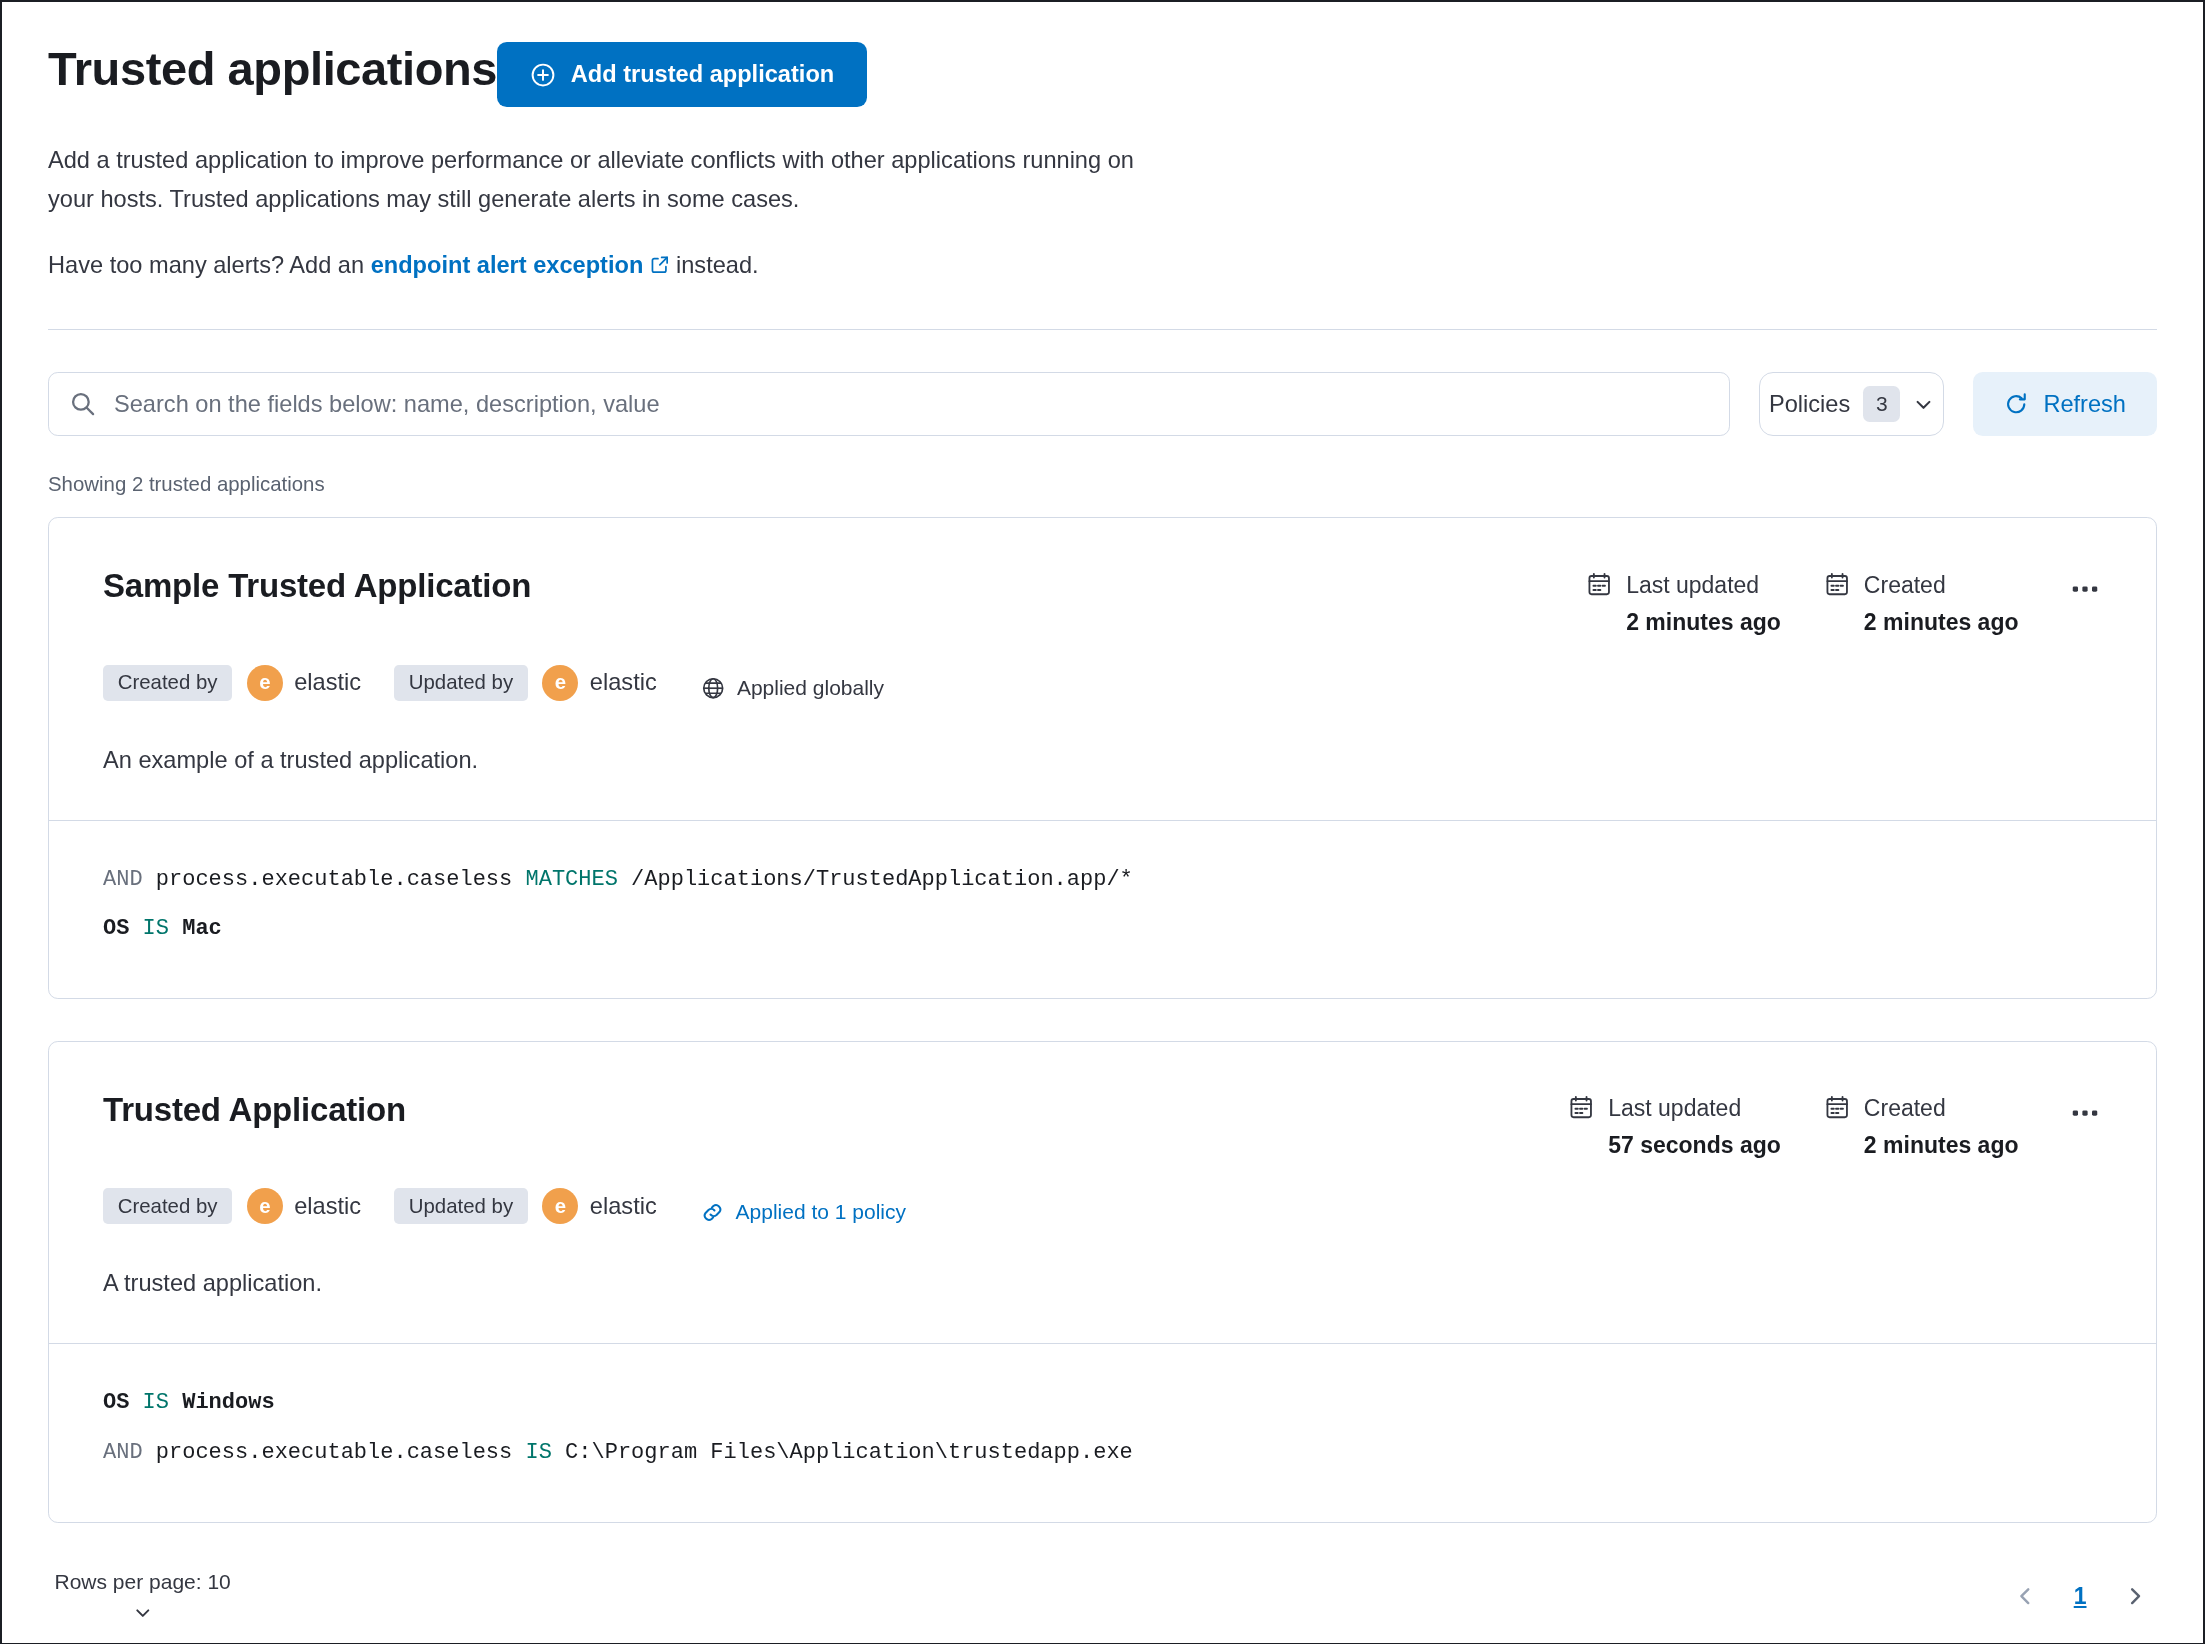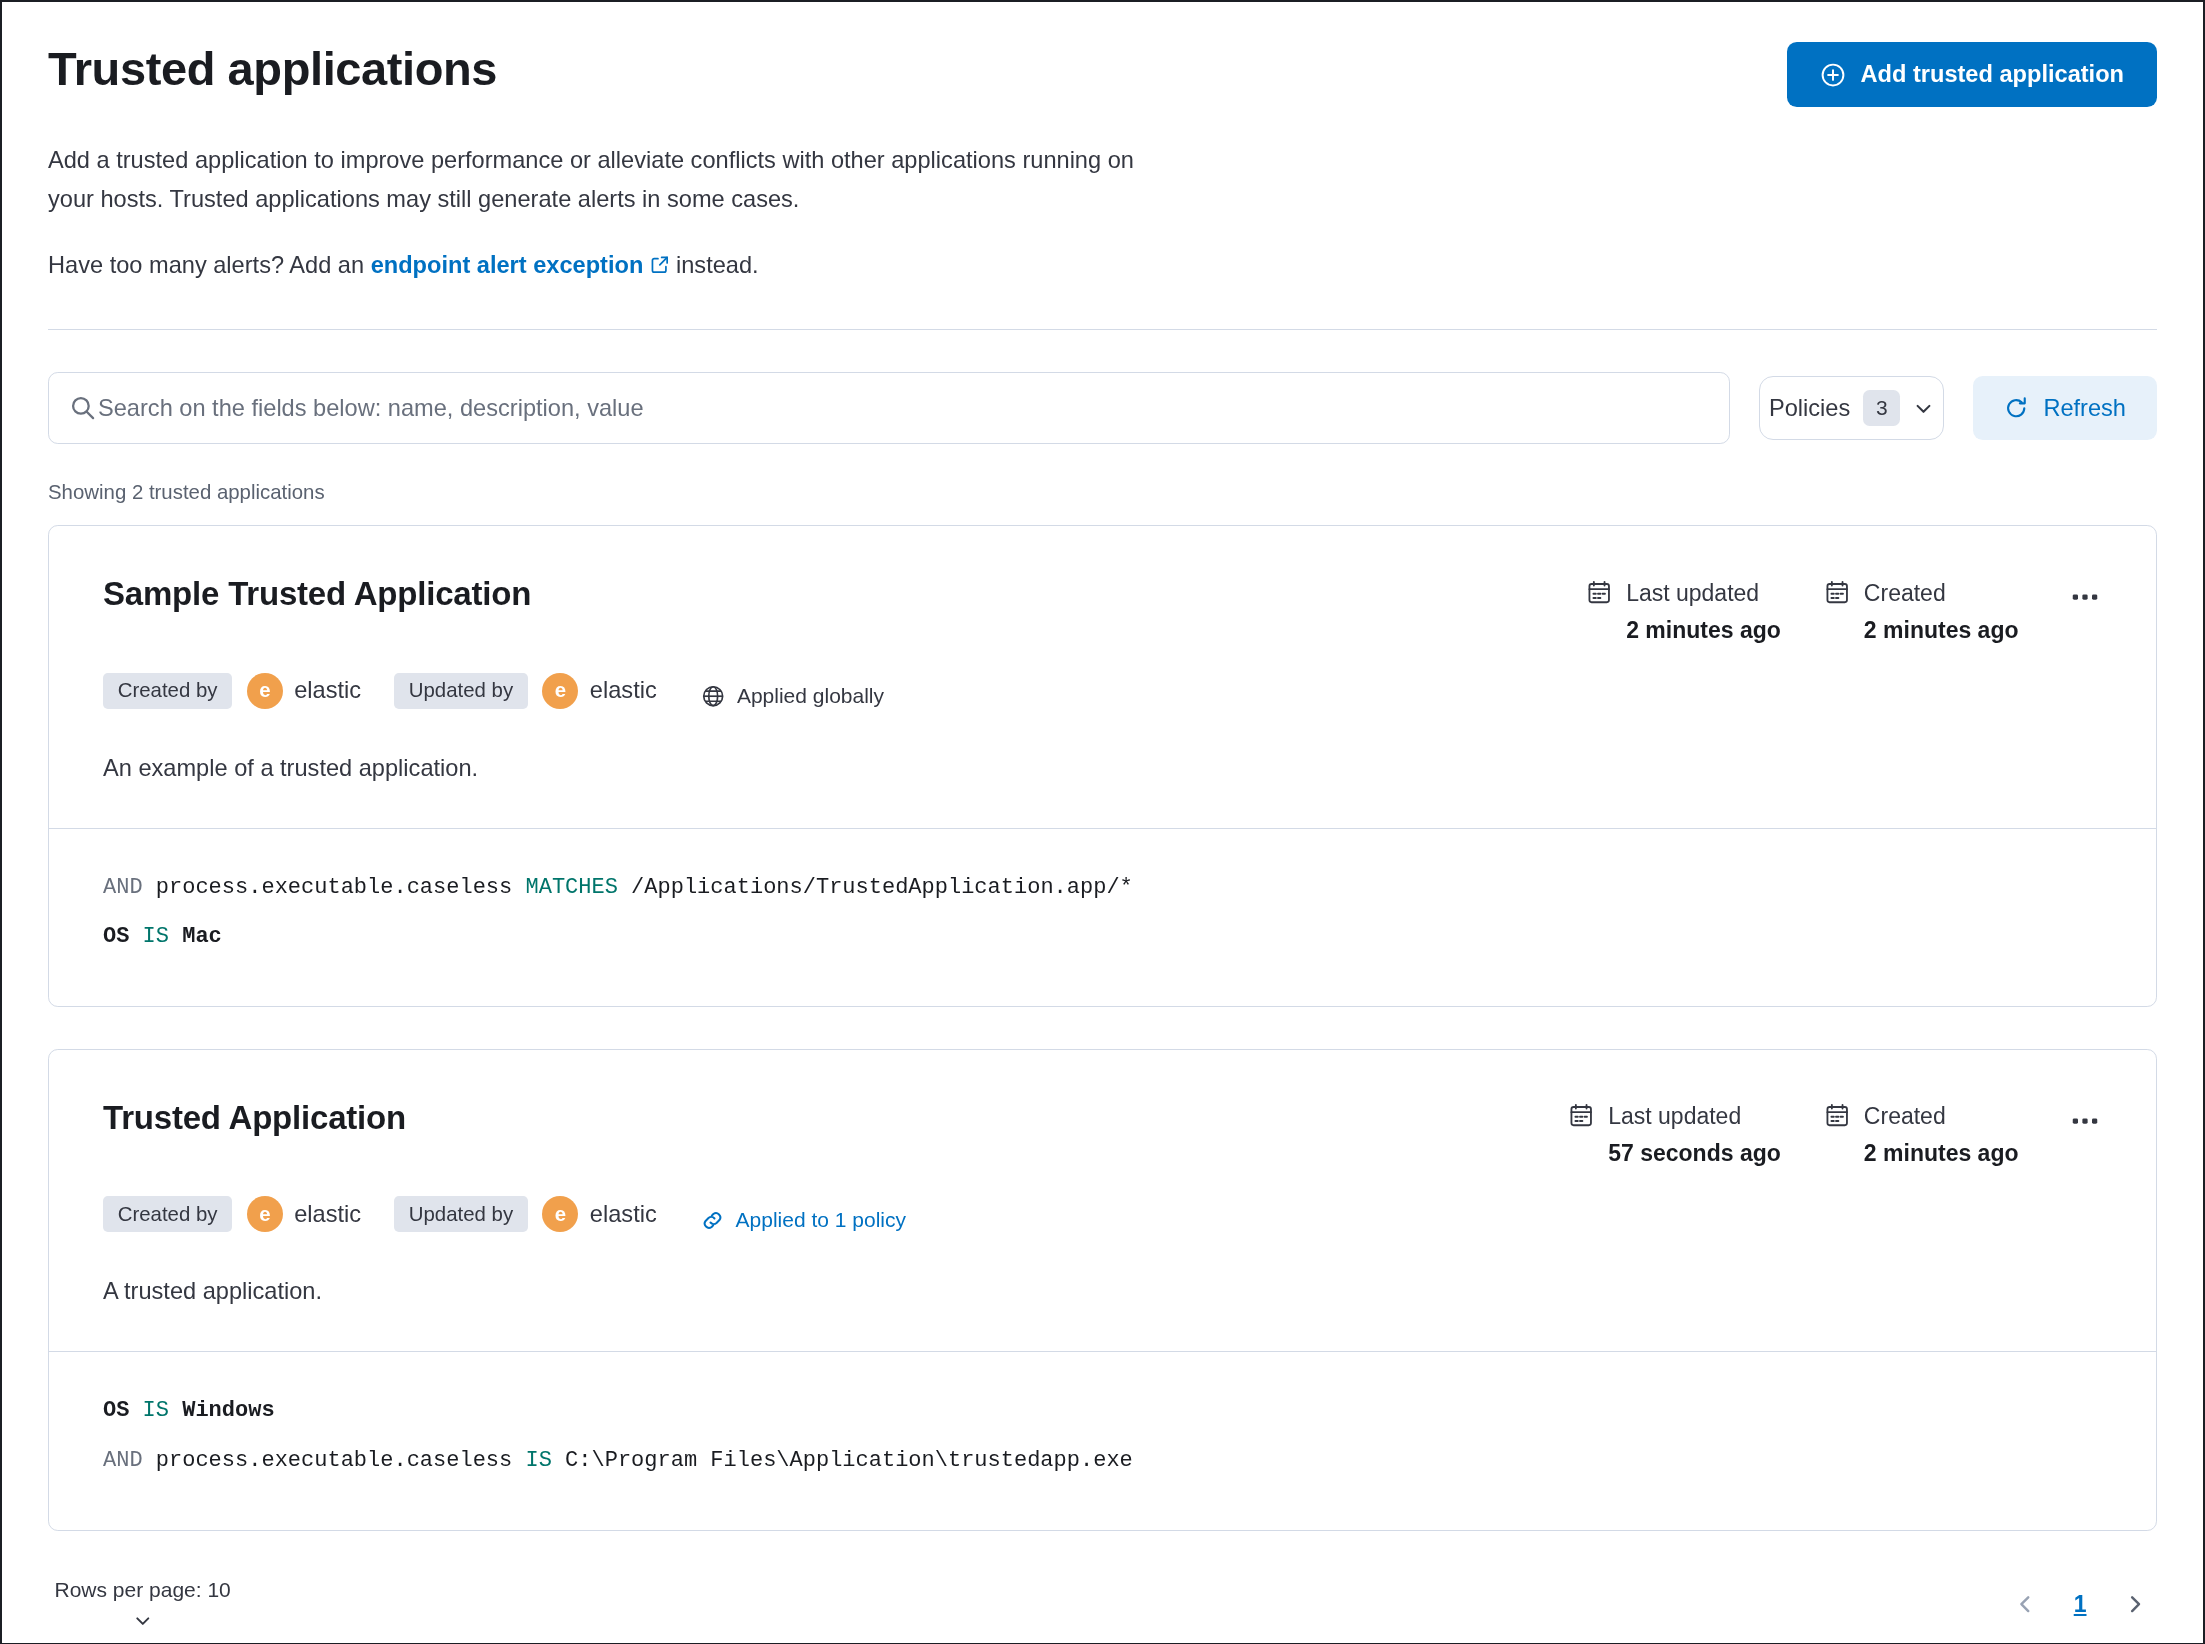--- a/index.html
+++ b/index.html
@@ -18,21 +18,21 @@
   body{
     width:2205px;height:1645px;
     border:2.4px solid #1b1e24;
     font-family:"Liberation Sans",sans-serif;
     color:var(--text);
     overflow:hidden;
   }
   .page{padding:37px 46px 0 46px;}
 
   
-  .page-header{display:flex;justify-content:space-between;align-items:flex-start;}
+  .page-header{display:flex;justify-content:flex-start;align-items:flex-start;}
   h1{font-size:47px;font-weight:700;color:var(--title);letter-spacing:-0.4px;line-height:59px;}
   .add-btn{
     display:inline-flex;align-items:center;gap:14.7px;
     background:var(--primary);color:#fff;border:none;border-radius:9.8px;
     height:65px;padding:0 33px;font-size:23.6px;font-weight:600;
     font-family:"Liberation Sans",sans-serif;cursor:pointer;margin-top:3.3px;
   }
   .add-btn svg{flex:0 0 auto;}
 
   
@@ -40,22 +40,22 @@
   .desc span{display:block;}
   .alerts-line{margin-top:28px;font-size:23.6px;line-height:36px;}
   .alerts-line a{color:var(--primary);font-weight:600;text-decoration:none;cursor:pointer;}
   .ext-icon{vertical-align:-1.6px;margin-left:6.5px;}
 
   .divider{border:none;border-top:1.6px solid var(--border);margin-top:46px;}
 
   
   .controls{margin-top:42px;display:flex;align-items:center;gap:29px;}
   .search-box{
-    flex:1;height:72px;border:1.6px solid var(--border);border-radius:9.8px;
-    display:flex;align-items:center;gap:2px;padding:0 21px;background:#fff;
+    flex:1;height:64px;border:1.6px solid var(--border);border-radius:9.8px;
+    display:flex;align-items:center;gap:18px;padding:0 21px;background:#fff;
   }
   .search-box input{
     flex:1;border:none;outline:none;font-size:23.6px;color:var(--text);
     font-family:"Liberation Sans",sans-serif;background:transparent;
   }
   .search-box input::placeholder{color:var(--subdued);opacity:1;}
   .policies-btn{
     height:64px;border:1.6px solid var(--border);border-radius:14px;background:#fff;
     display:flex;align-items:center;gap:13px;padding:0 9px;
     font-size:23.6px;color:var(--text);font-family:"Liberation Sans",sans-serif;cursor:pointer;

